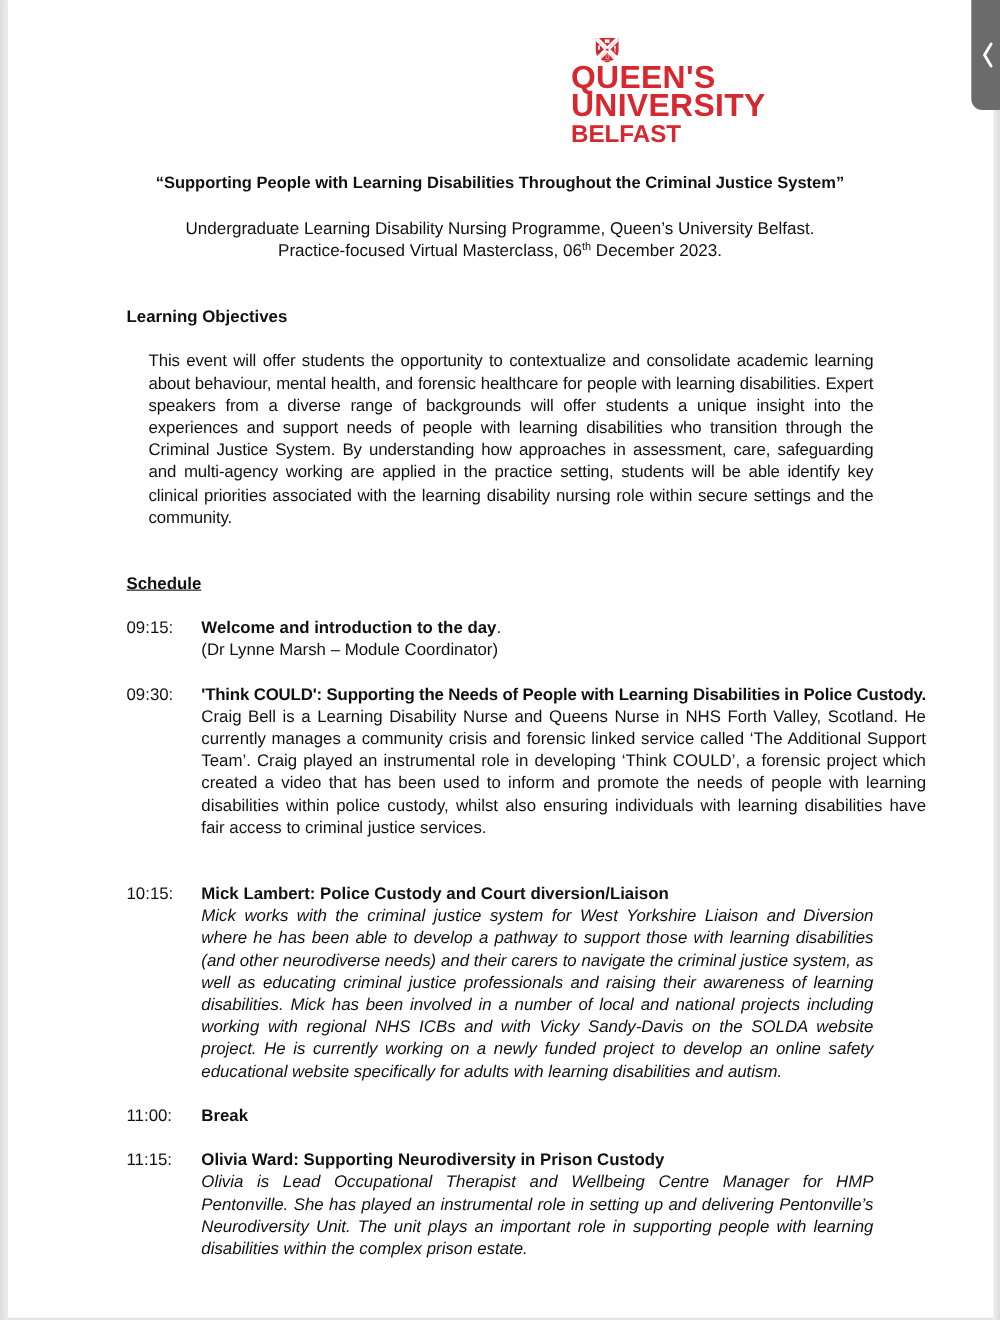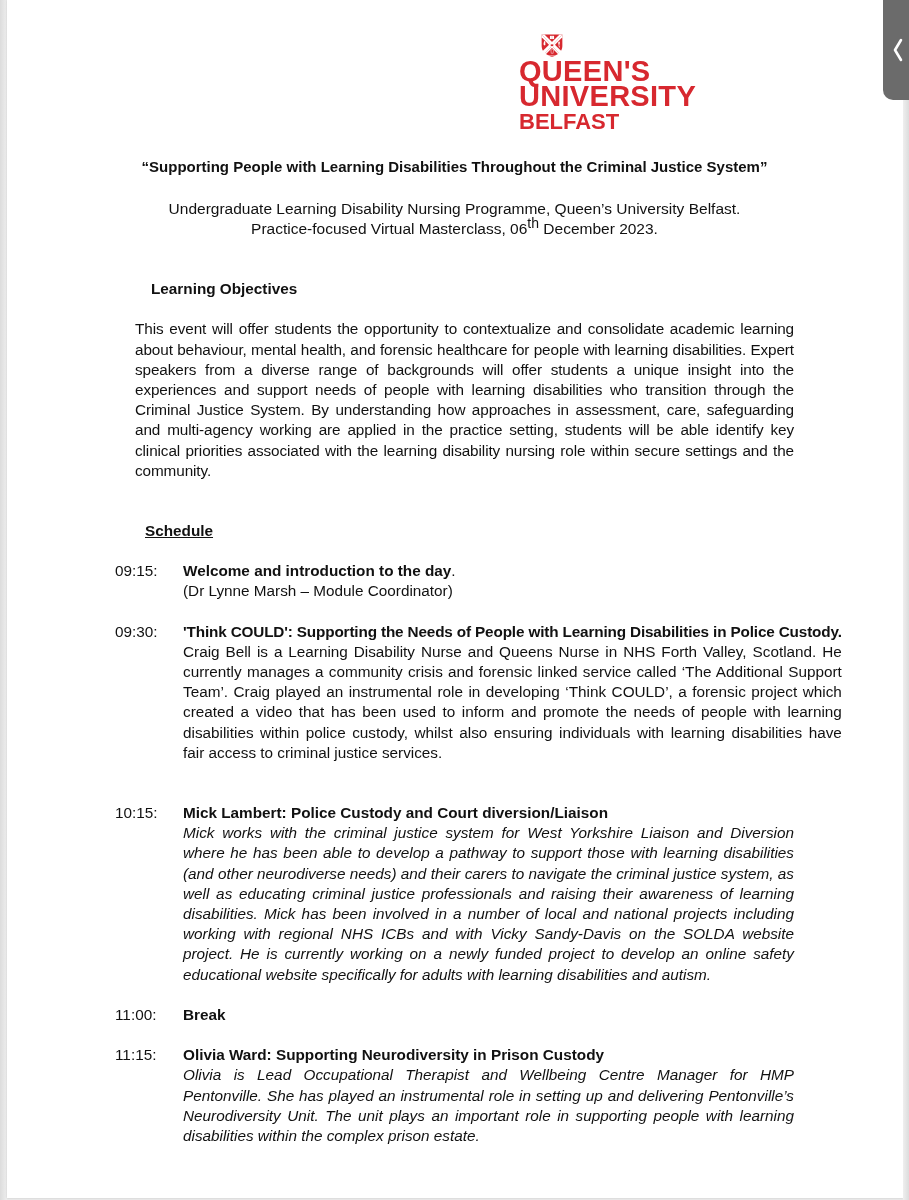--- a/index.html
+++ b/index.html
@@ -46,24 +46,24 @@
 
   .content {
     position:absolute; left:115px; top:150px; width:679px;
     font-family:"Liberation Sans Narrow","Liberation Sans", sans-serif;
     font-size:15.3px; line-height:20.2px;
   }
   .title {
     text-align:center; font-weight:bold; font-size:15px; margin:7px 0 0 0;
   }
   .subtitle { text-align:center; margin-top:22px; font-size:15.5px; line-height:20px; }
-  .subtitle sup { font-size:14px; vertical-align: 6px; line-height:0; }
-  .h-obj { font-weight:bold; margin-top:40px;margin-left:36px; }
+  .subtitle sup { font-size:10px; vertical-align: 6px; line-height:0; }
+  .h-obj { font-weight:bold; margin-top:40px; }
   .para { text-align:justify; margin-top:20px; letter-spacing:-0.1px;margin-left:20px; }
-  .h-sched { font-weight:bold; text-decoration:underline; margin-top:40px;margin-left:30px; }
+  .h-sched { font-weight:bold; text-decoration:underline; margin-top:40px; }
   .item { display:flex; margin-top:20px;gap:14px; }
   .item .time { width:54px; flex:none; }
   .item .body { flex:1; }
   .item .head { font-weight:bold; }
   .item .desc { text-align:justify; }
   .item .desc.it { font-style:italic; }
   .gap-big { margin-top:40px; }
 </style>
 </head>
 <body>

